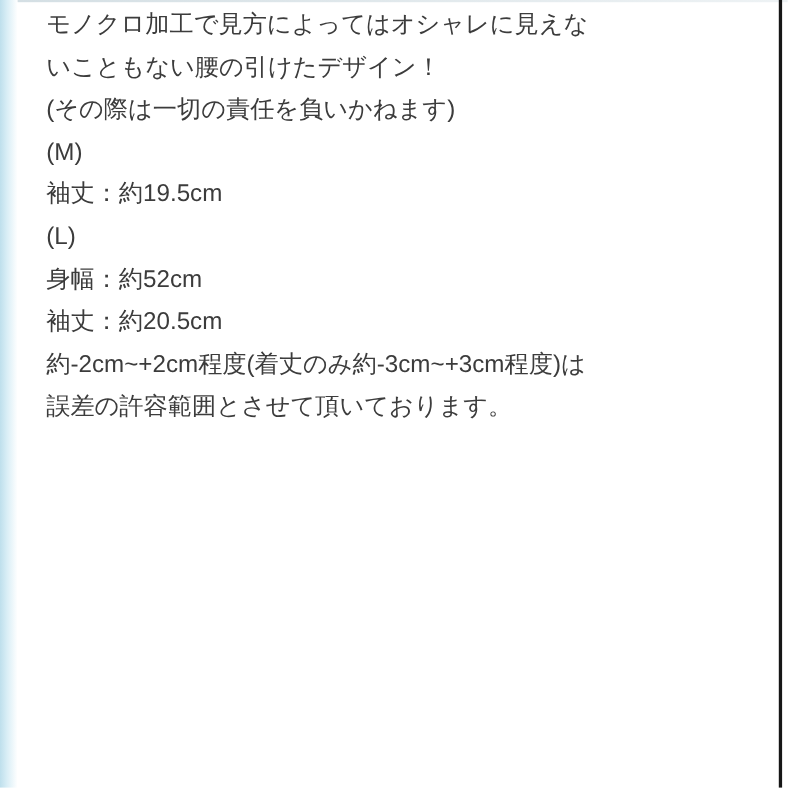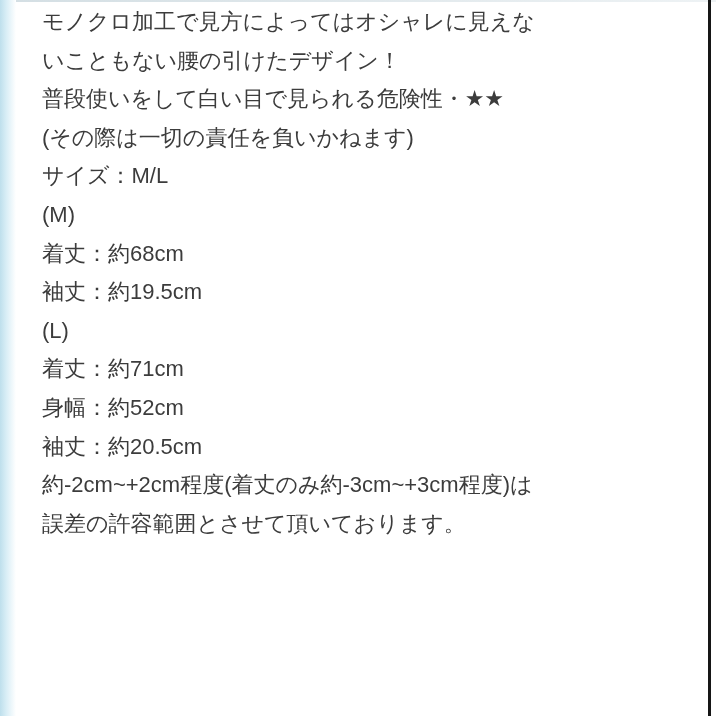--- a/index.html
+++ b/index.html
@@ -50,25 +50,21 @@
 </head>
 <body>
 
 <div class="top-hairline"></div>
 <div class="left-edge"></div>
 <div class="right-line"></div>
 
 <div class="desc">
   <div class="line">モノクロ加工で見方によってはオシャレに見えな</div>
   <div class="line">いこともない腰の引けたデザイン！</div>
-  <div class="line">普段使いをして白い目で見られる危険性・★★</div>
   <div class="line">(その際は一切の責任を負いかねます)</div>
-  <div class="line">サイズ：M/L</div>
   <div class="line">(M)</div>
-  <div class="line">着丈：約68cm</div>
   <div class="line">袖丈：約19.5cm</div>
   <div class="line">(L)</div>
-  <div class="line">着丈：約71cm</div>
   <div class="line">身幅：約52cm</div>
   <div class="line">袖丈：約20.5cm</div>
   <div class="line">約-2cm~+2cm程度(着丈のみ約-3cm~+3cm程度)は</div>
   <div class="line">誤差の許容範囲とさせて頂いております。</div>
 </div>
 
 </body></html>

